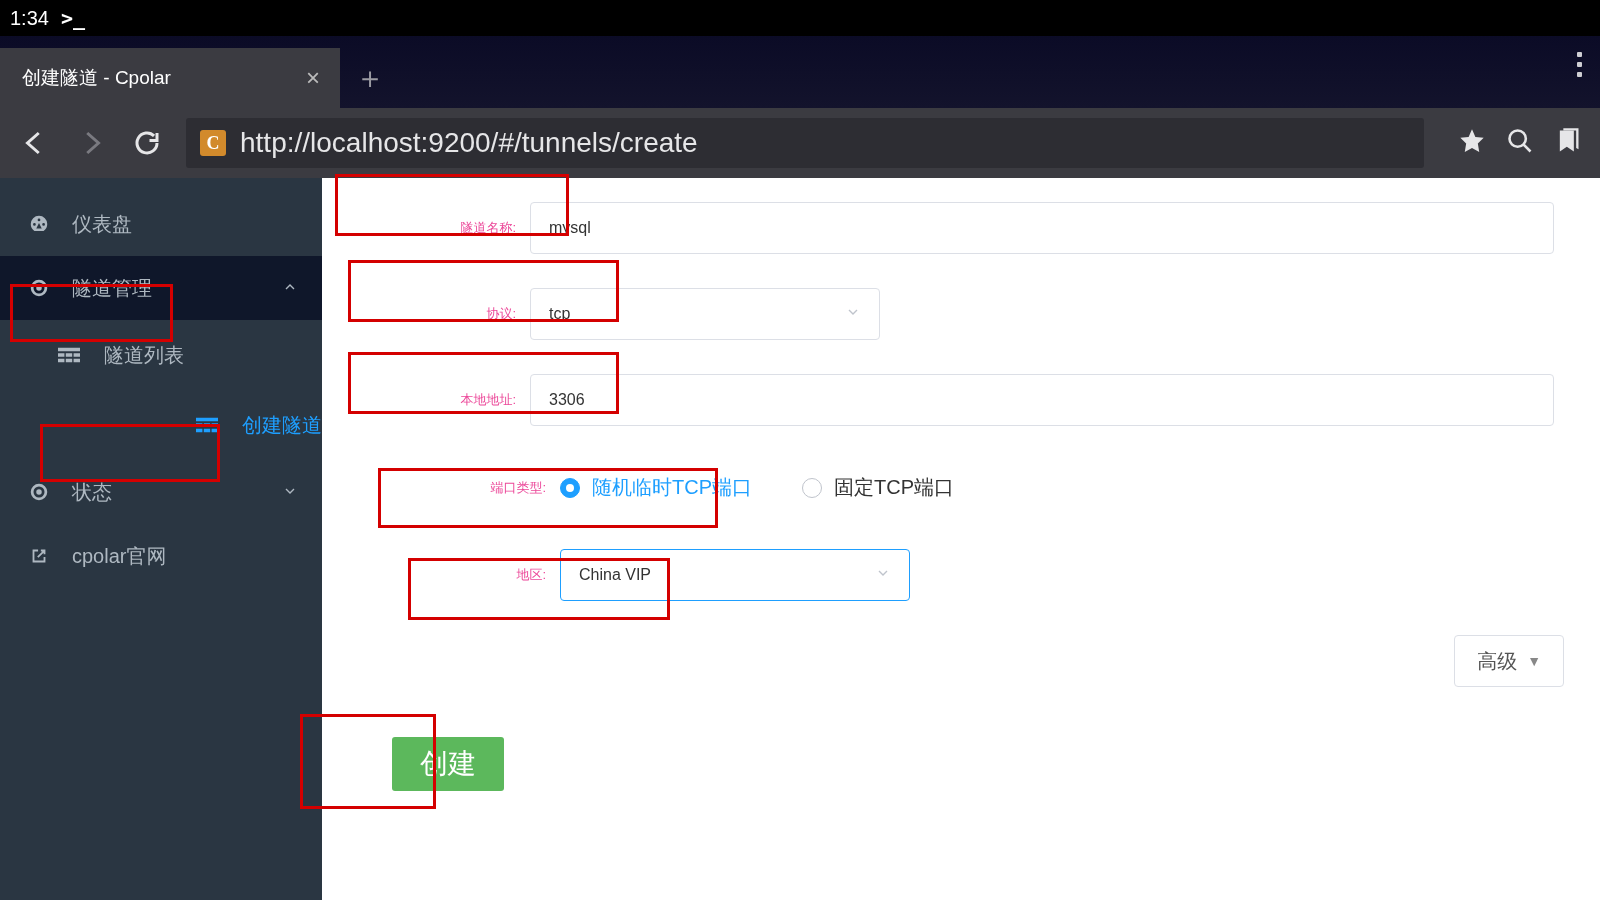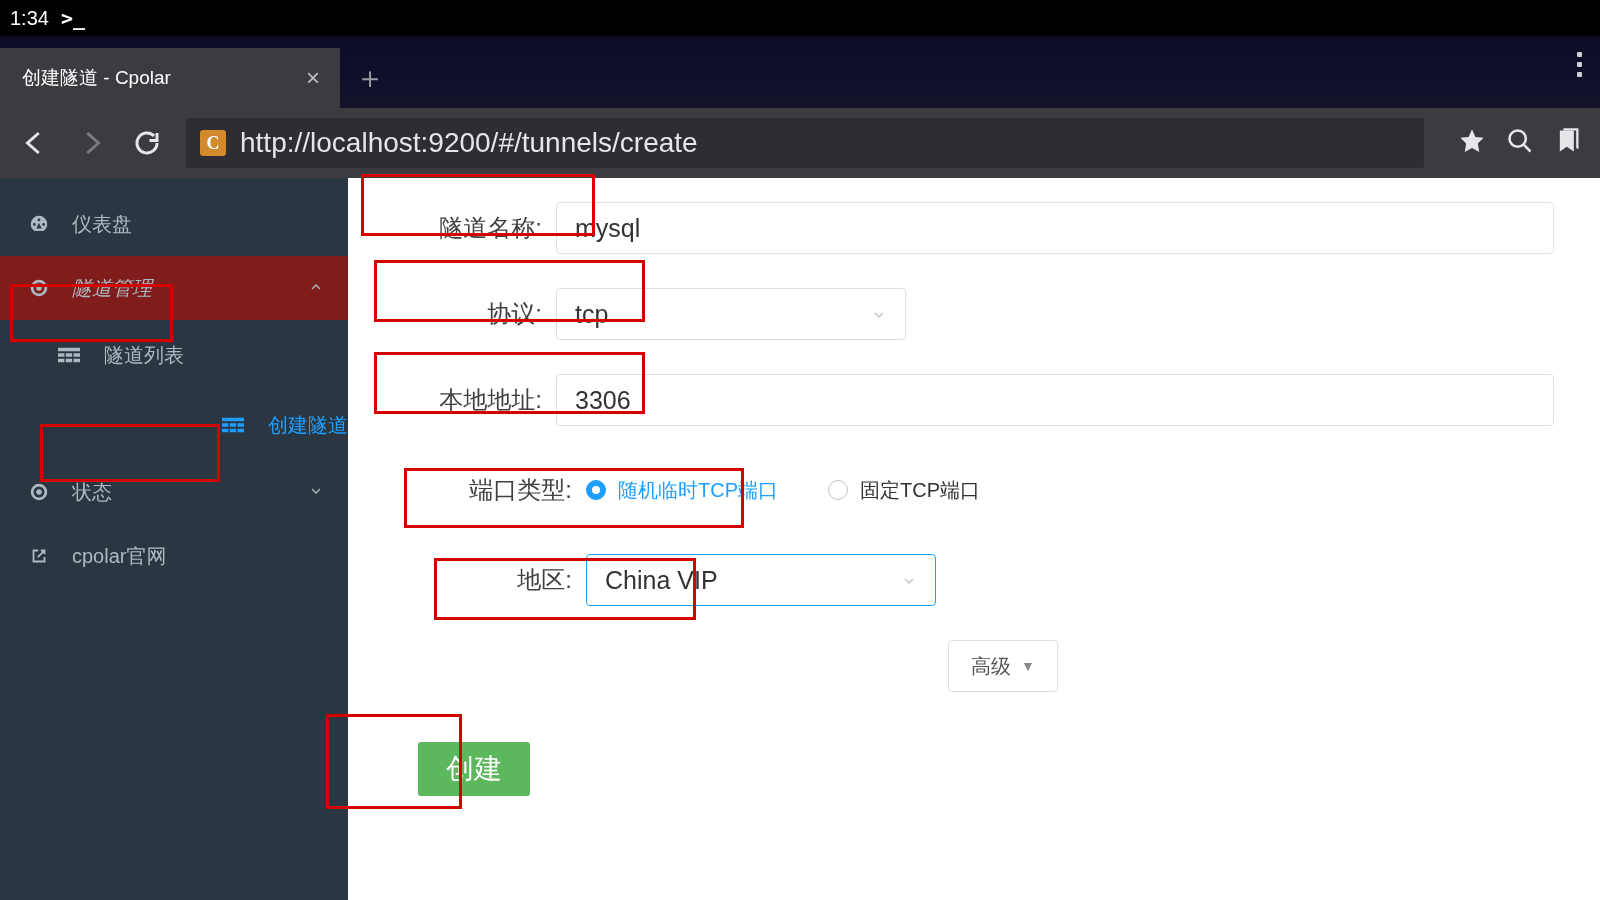--- a/index.html
+++ b/index.html
@@ -27,38 +27,38 @@
   .nav-bar .nav-btn svg { width: 30px; height: 30px; }
   .addr-wrap { flex: 1; display: flex; align-items: center; background: #2d2d33; height: 50px; border-radius: 3px; padding: 0 14px; gap: 14px; }
   .site-icon { width: 26px; height: 26px; background: #d28a2c; color: #fff; font-weight: bold; font-size: 18px; display: flex; align-items: center; justify-content: center; border-radius: 3px; font-family: serif; }
   .addr { color: #e6e6e8; font-size: 28px; flex: 1; }
   .nav-icons-right { display: flex; align-items: center; gap: 20px; margin-left: 12px; }
   .nav-icons-right .ic { color: #e6e6e8; cursor: pointer; }
   .nav-icons-right svg { width: 28px; height: 28px; }
 
   
   .page { display: flex; height: 722px; background: #fff; }
-  .sidebar { width: 348px; background: #2a3642; color: #aeb8c1; padding-top: 14px; }
+  .sidebar { width: 322px; background: #2a3642; color: #aeb8c1; padding-top: 14px; }
   .side-item { height: 64px; display: flex; align-items: center; padding: 0 26px; font-size: 20px; cursor: pointer; position: relative; }
   .side-item .si-icon { width: 26px; margin-right: 20px; display: inline-flex; align-items: center; justify-content: center; }
   .side-item .si-icon svg { width: 22px; height: 22px; fill: #aeb8c1; }
-  .side-item.open { background: #7f1d1d; font-style: italic; }
+  .side-item.open { background: #0f172a; }
   .side-item .chev { position: absolute; right: 24px; }
   .side-item .chev svg { width: 16px; height: 16px; stroke: #aeb8c1; fill: none; stroke-width: 2; }
   .side-sub { height: 70px; display: flex; align-items: center; padding-left: 58px; font-size: 20px; cursor: pointer; }
   .side-sub .si-icon { width: 26px; margin-right: 20px; display: inline-flex; }
   .side-sub.active { color: #1e9fff; justify-content: flex-end; }
   .side-sub.active svg { fill: #1e9fff; }
   .side-sub svg { width: 22px; height: 16px; fill: #aeb8c1; }
 
   .content { flex: 1; background: #fff; padding: 24px 36px 24px 60px; position: relative; }
 
   .form-row { display: flex; align-items: center; margin-bottom: 34px; }
-  .flabel { width: 148px; text-align: right; color: #404040; font-size: 24px; padding-right: 14px; }
-  .finput { height: 52px; border: 1px solid #dcdfe6; border-radius: 4px; padding: 0 18px; font-size: 25px; color: #333; display: flex; align-items: center; background: #fff; }
+  .flabel { width: 148px; text-align: right; color: #ec4899; font-size: 13px; padding-right: 14px; }
+  .finput { height: 52px; border: 1px solid #dcdfe6; border-radius: 4px; padding: 0 18px; font-size: 16px; color: #333; display: flex; align-items: center; background: #fff; }
   .finput.wide { flex: 1; margin-right: 10px; }
   .finput.sel { width: 350px; justify-content: space-between; }
   .finput.sel .caret svg { width: 16px; height: 16px; stroke: #bfc4cc; fill: none; stroke-width: 2; }
   .finput.sel.active { border-color: #1e9fff; }
 
   .radio-group { display: flex; align-items: flex-start; gap: 50px; }
   .radio-opt { display: flex; align-items: center; gap: 12px; font-size: 20px; cursor: pointer; }
   .radio-opt .rcircle { width: 20px; height: 20px; border: 1px solid #c0c4cc; border-radius: 50%; display: inline-flex; align-items: center; justify-content: center; }
   .radio-opt.selected .rcircle { border-color: #1e9fff; background: #1e9fff; }
   .radio-opt.selected .rcircle::after { content: ""; width: 8px; height: 8px; background: #fff; border-radius: 50%; }
@@ -233,21 +233,21 @@
     </div>
     <div class="form-row">
       <div class="flabel" style="width:178px;">地区:</div>
       <div class="finput sel active">
         <span>China VIP</span>
         <span class="caret"><svg viewBox="0 0 24 24">
               <path d="M6 9l6 6 6-6"></path>
             </svg></span>
       </div>
     </div>
-    <div class="form-row" style="margin-top:24px;">
+    <div class="form-row" style="margin-top:24px;justify-content:flex-end;">
       <div class="adv-btn">
         <span>高级</span>
         <span class="caret">▼</span>
       </div>
     </div>
     <button class="create-btn">
         <span>创建</span>
       </button>
 
     

